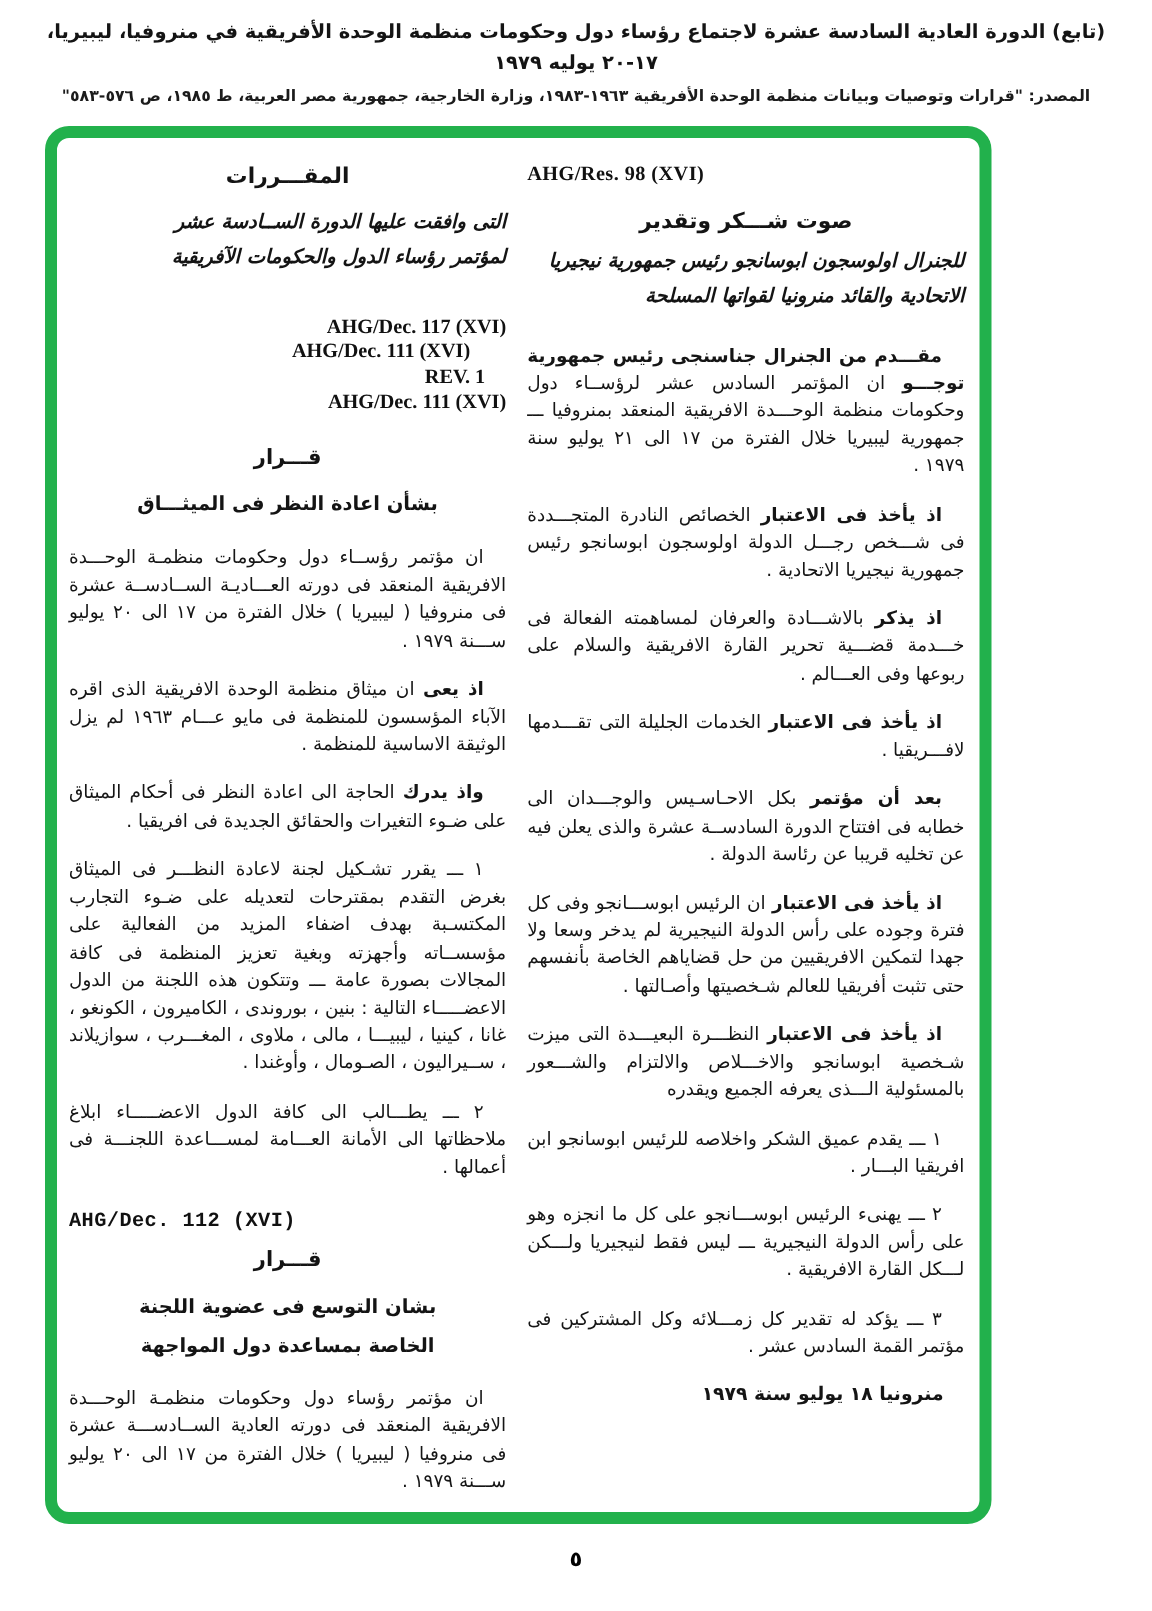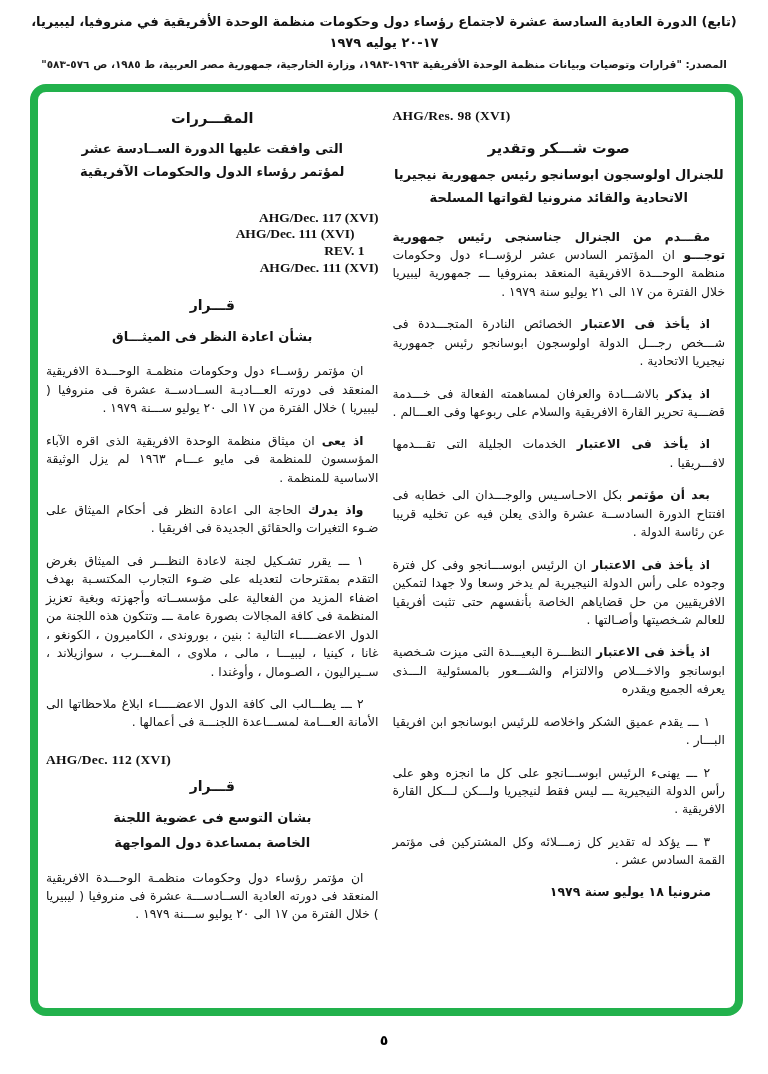--- a/index.html
+++ b/index.html
@@ -6,33 +6,33 @@
   body{
     width:768px;height:1074px;position:relative;background:#ffffff;
     font-family:"DejaVu Sans",sans-serif;color:#141414;overflow:hidden;
   }
   
   .top-header{position:absolute;top:12px;left:0;width:768px;direction:rtl;text-align:center;}
   .hdr1{font-size:13px;font-weight:bold;line-height:1.6;padding:0 28px;}
   .hdr2{font-size:10.5px;font-weight:bold;margin-top:4px;color:#1b1b1b;}
   
   .frame{
-    position:absolute;left:30px;top:84px;width:713px;height:932px;
+    position:absolute;left:30px;top:84px;width:631px;height:932px;
     border:8px solid #22b14c;border-radius:16px;box-sizing:border-box;
     padding:10px 10px 8px 8px;overflow:hidden;background:#fff;
   }
   .columns{display:flex;gap:14px;height:100%;}
   .col{width:50%;direction:rtl;}
   
   .latin-ref{
     direction:ltr;text-align:left;font-family:"Liberation Serif",serif;
     font-weight:bold;font-size:13.5px;letter-spacing:.3px;color:#111;
   }
   .heading{font-size:14.5px;font-weight:bold;text-align:center;}
-  .subheading{font-size:13px;font-weight:bold;text-align:center;line-height:1.75;}
+  .subheading{font-size:13px;font-weight:bold;text-align:right;line-height:1.75;font-style:italic;}
   .para{
     font-size:12.3px;line-height:1.5;text-align:justify;text-indent:15px;
     margin:0 0 14px;color:#151515;
   }
   .para b{font-weight:bold;}
   
   .col-right .latin-ref{margin:6px 0 16px;}
   .col-right .heading{margin:2px 0 8px;}
   .col-right .subheading{margin:0;}
   .col-right .body-start{margin-top:18px;}
@@ -42,21 +42,21 @@
   .col-left .subheading{margin:0;}
   .doc-refs{margin:26px 0 20px;text-align:center;direction:ltr;}
   .doc-refs .ref-line{
     display:block;font-family:"Liberation Serif",serif;font-weight:bold;
     font-size:13.5px;line-height:1.25;color:#111;text-align:right;
   }
   .doc-refs .r1{transform:translateX(-24px);}
   .doc-refs .r2{transform:translateX(-14px);}
   .decision-head{font-size:14px;font-weight:bold;text-align:center;margin:10px 0 12px;}
   .decision-subject{font-size:13px;font-weight:bold;text-align:center;margin:0 0 14px;line-height:1.8;}
-  .left-ref2{margin:20px 0 8px;}
+  .left-ref2{margin:20px 0 8px;font-family:Liberation Mono, monospace;}
   
   .page-number{position:absolute;left:0;top:1032px;width:768px;text-align:center;
     font-size:14px;font-weight:bold;color:#000;}
 </style>
 </head>
 <body>
 
 <header class="top-header">
   <div class="hdr1">(تابع) الدورة العادية السادسة عشرة لاجتماع رؤساء دول وحكومات منظمة الوحدة الأفريقية في منروفيا، ليبيريا، ١٧-٢٠ يوليه ١٩٧٩</div>
   <div class="hdr2">المصدر: "قرارات وتوصيات وبيانات منظمة الوحدة الأفريقية ١٩٦٣-١٩٨٣، وزارة الخارجية، جمهورية مصر العربية، ط ١٩٨٥، ص ٥٧٦-٥٨٣"</div>

